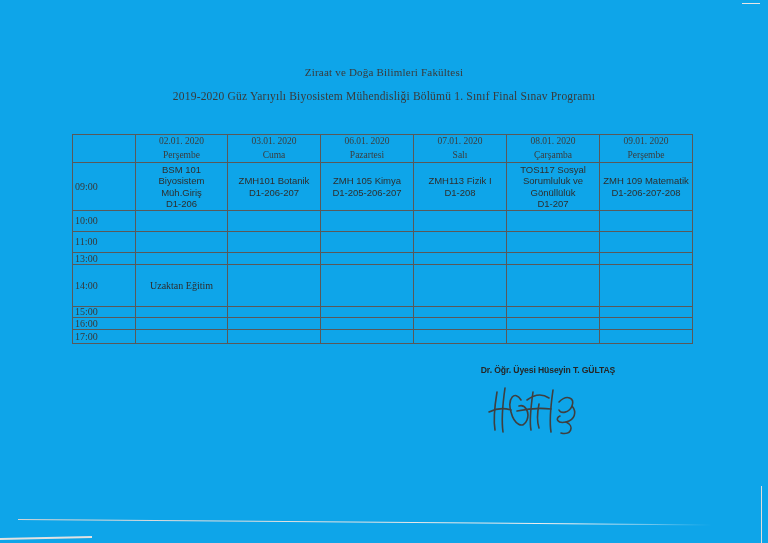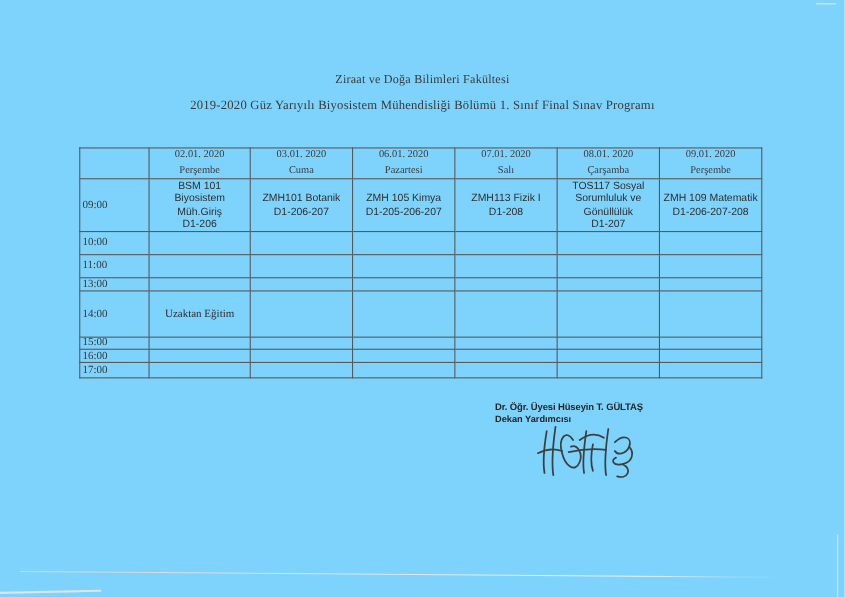--- a/index.html
+++ b/index.html
@@ -1,19 +1,19 @@
 <!DOCTYPE html>
 <html><head>
 <meta charset="utf-8">
 <style>
   html,body{margin:0;padding:0;background:#ffffff;}
   .page{
     position:relative;
     width:768px;height:543px;
-    background:#7dd3fc;
+    background:#0ea5e9;
     overflow:hidden;
     font-family:"Liberation Serif","DejaVu Serif",serif;
     color:#3a3a3a;
   }
   .title-line{
     position:absolute;left:0;width:100%;
     text-align:center;
     letter-spacing:.2px;
   }
   .title-1{top:66px;font-size:11px;}
@@ -48,21 +48,21 @@
     color:#2e2e2e;
   }
   
   tbody tr:nth-child(5) td:nth-child(2){
     font-family:"Liberation Serif","DejaVu Serif",serif;
     font-size:10px;
   }
 
   .sig-line{
     position:absolute;left:450px;width:196px;
-    text-align:left;
+    text-align:center;
     font-family:"Liberation Sans","DejaVu Sans",sans-serif;
     font-weight:700;color:#262626;
   }
   .sig-name{top:365px;font-size:8.6px;letter-spacing:-.1px;}
   .sig-role{top:376px;font-size:8.4px;}
   .sig-svg{position:absolute;left:486px;top:380px;width:112px;height:62px;}
 
   
   .artifact{position:absolute;pointer-events:none;}
   .scan-line-bottom{
@@ -207,21 +207,20 @@
           <td class="cell"></td>
           <td class="cell"></td>
           <td class="cell"></td>
           <td class="cell"></td>
           <td class="cell"></td>
         </tr>
       </tbody>
   </table>
 
   <div class="sig-line sig-name">Dr. Öğr. Üyesi Hüseyin T. GÜLTAŞ</div>
-  <div class="sig-line sig-role">Dekan Yardımcısı</div>
 
   <svg class="sig-svg" viewBox="0 0 110 62" fill="none" stroke="#3f3f3f" stroke-width="1.6" stroke-linecap="round">
     <path d="M10,12 C8,24 6,38 8,50"></path>
     <path d="M18,8 C16,22 14,38 16,52"></path>
     <path d="M2,32 C10,28 18,28 24,30"></path>
     <path d="M34,20 C28,10 20,18 24,32 C27,44 36,50 40,40 C43,32 38,24 32,26"></path>
     <path d="M46,12 C44,26 42,40 44,50"></path>
     <path d="M52,24 C50,34 50,42 52,48"></path>
     <path d="M40,20 C48,14 56,14 62,18"></path>
     <path d="M30,31 C44,28 56,28 64,29"></path>

